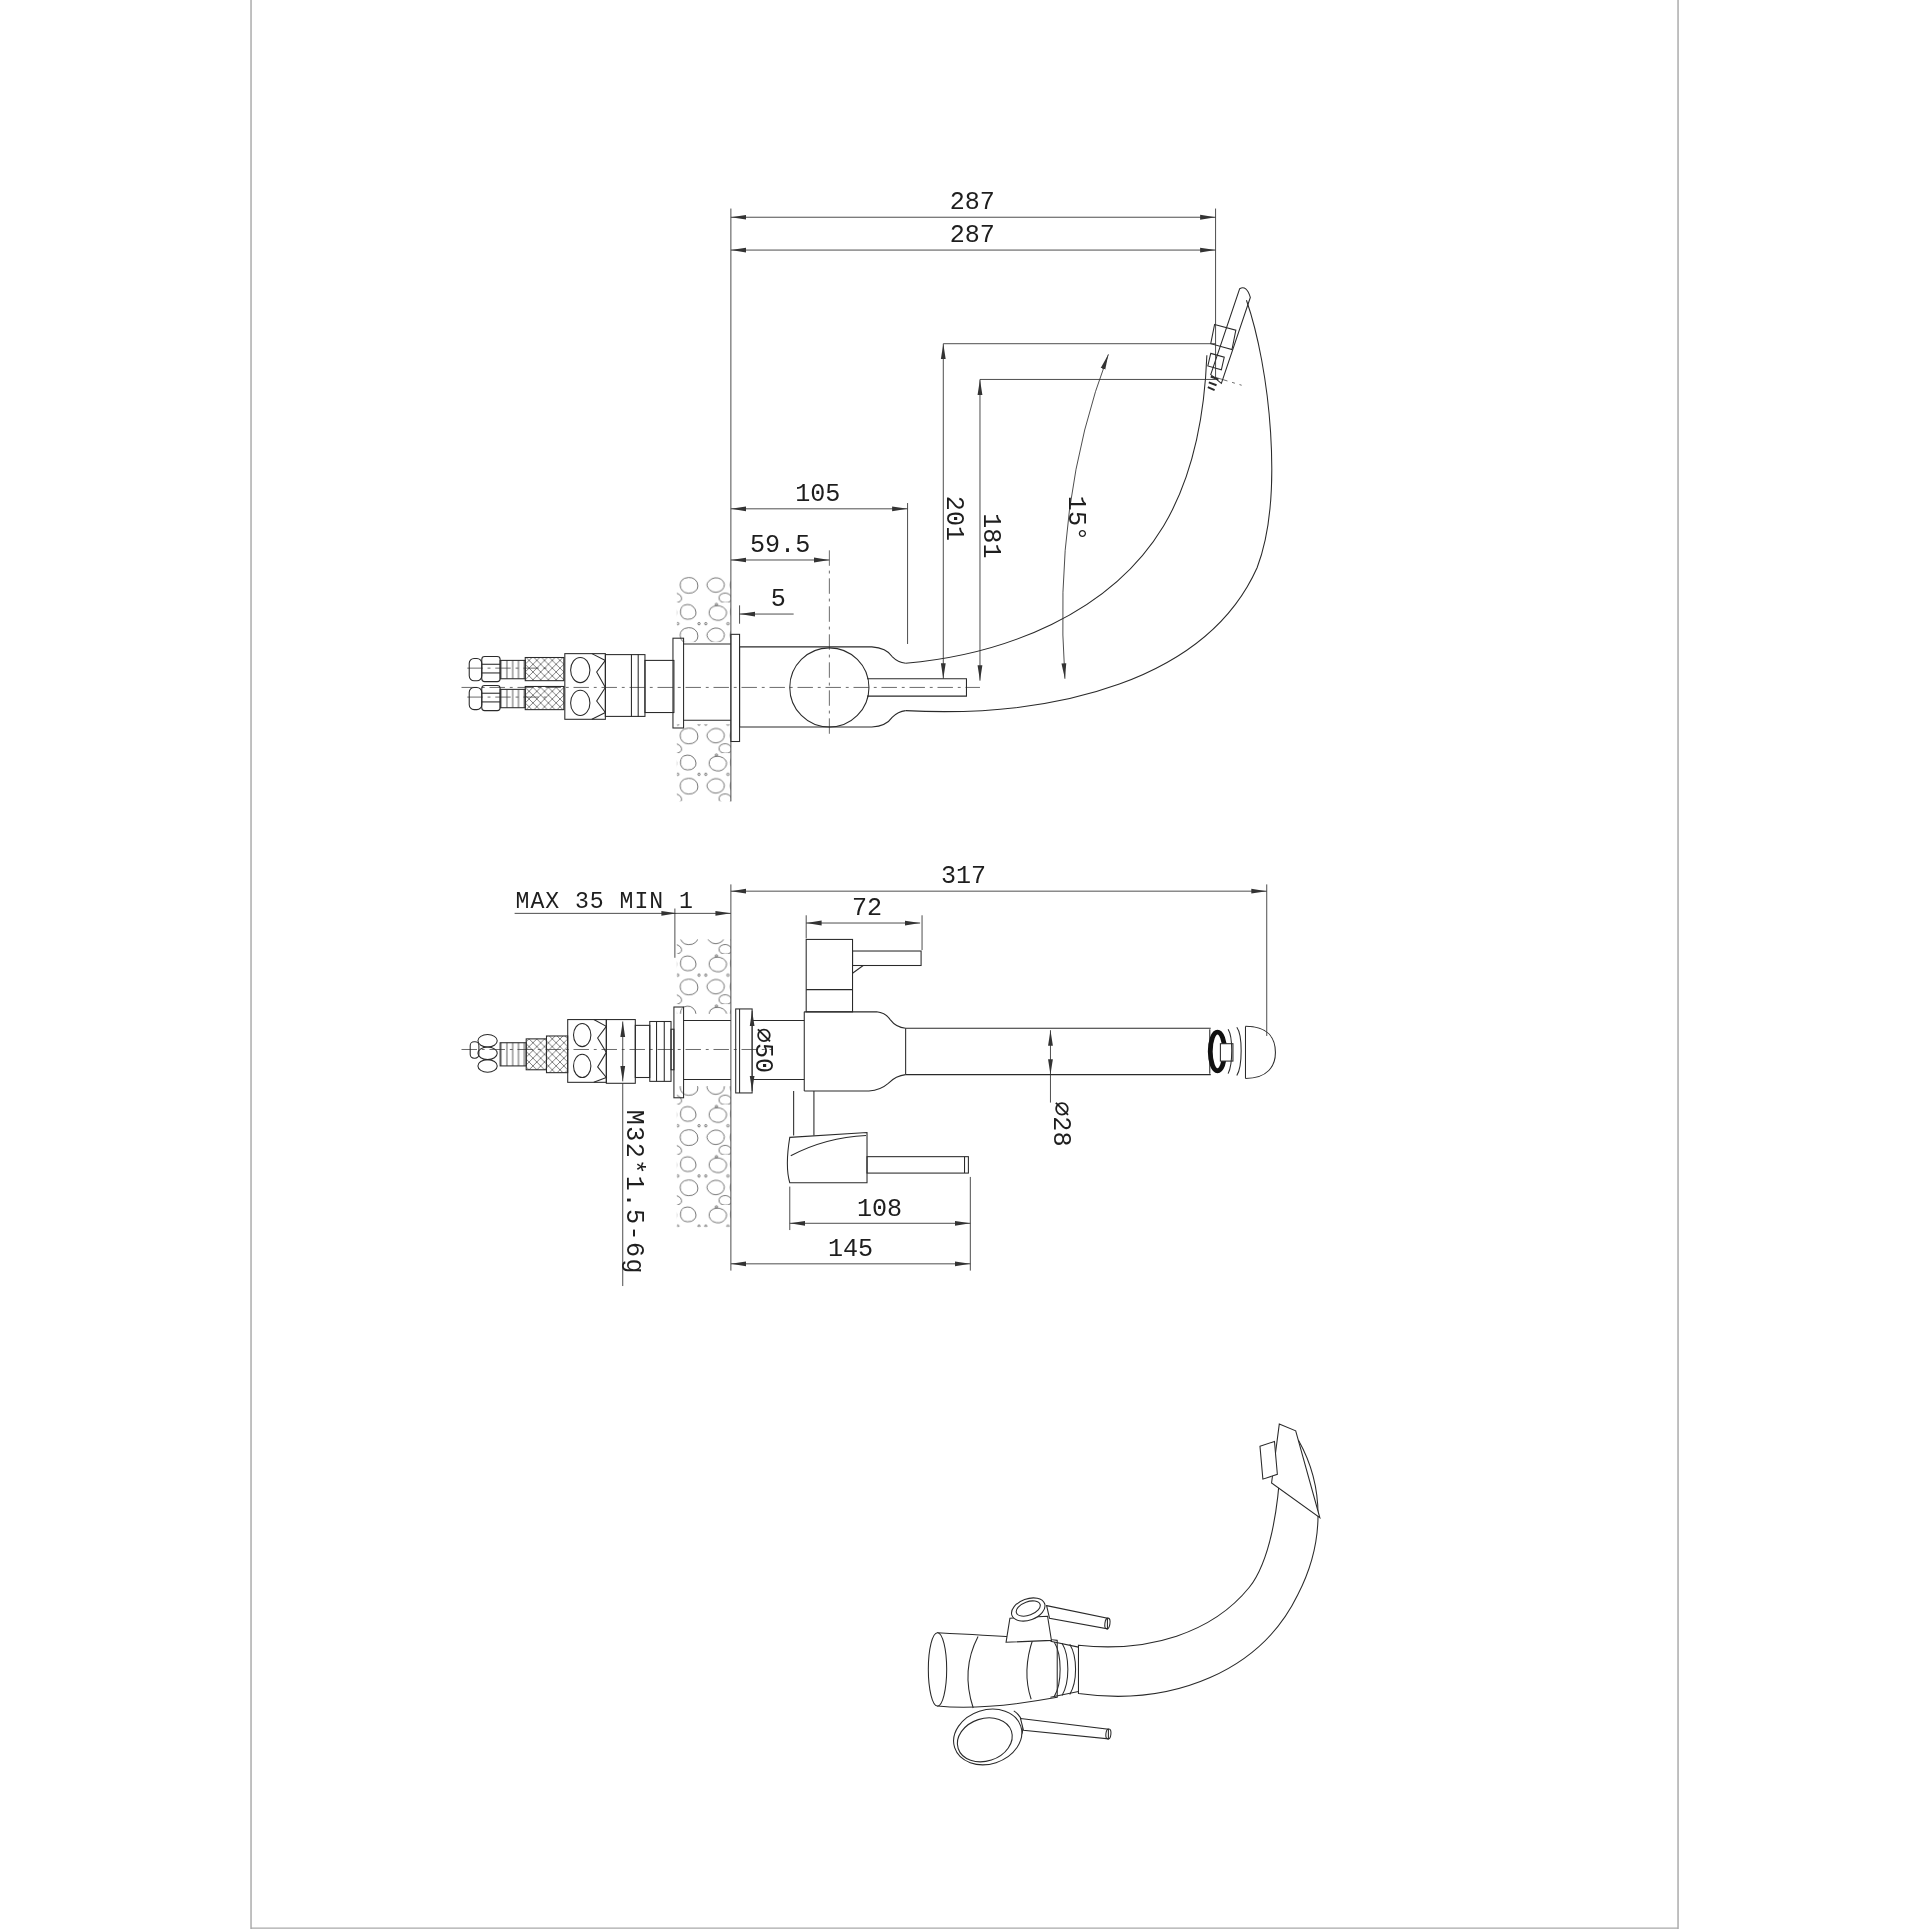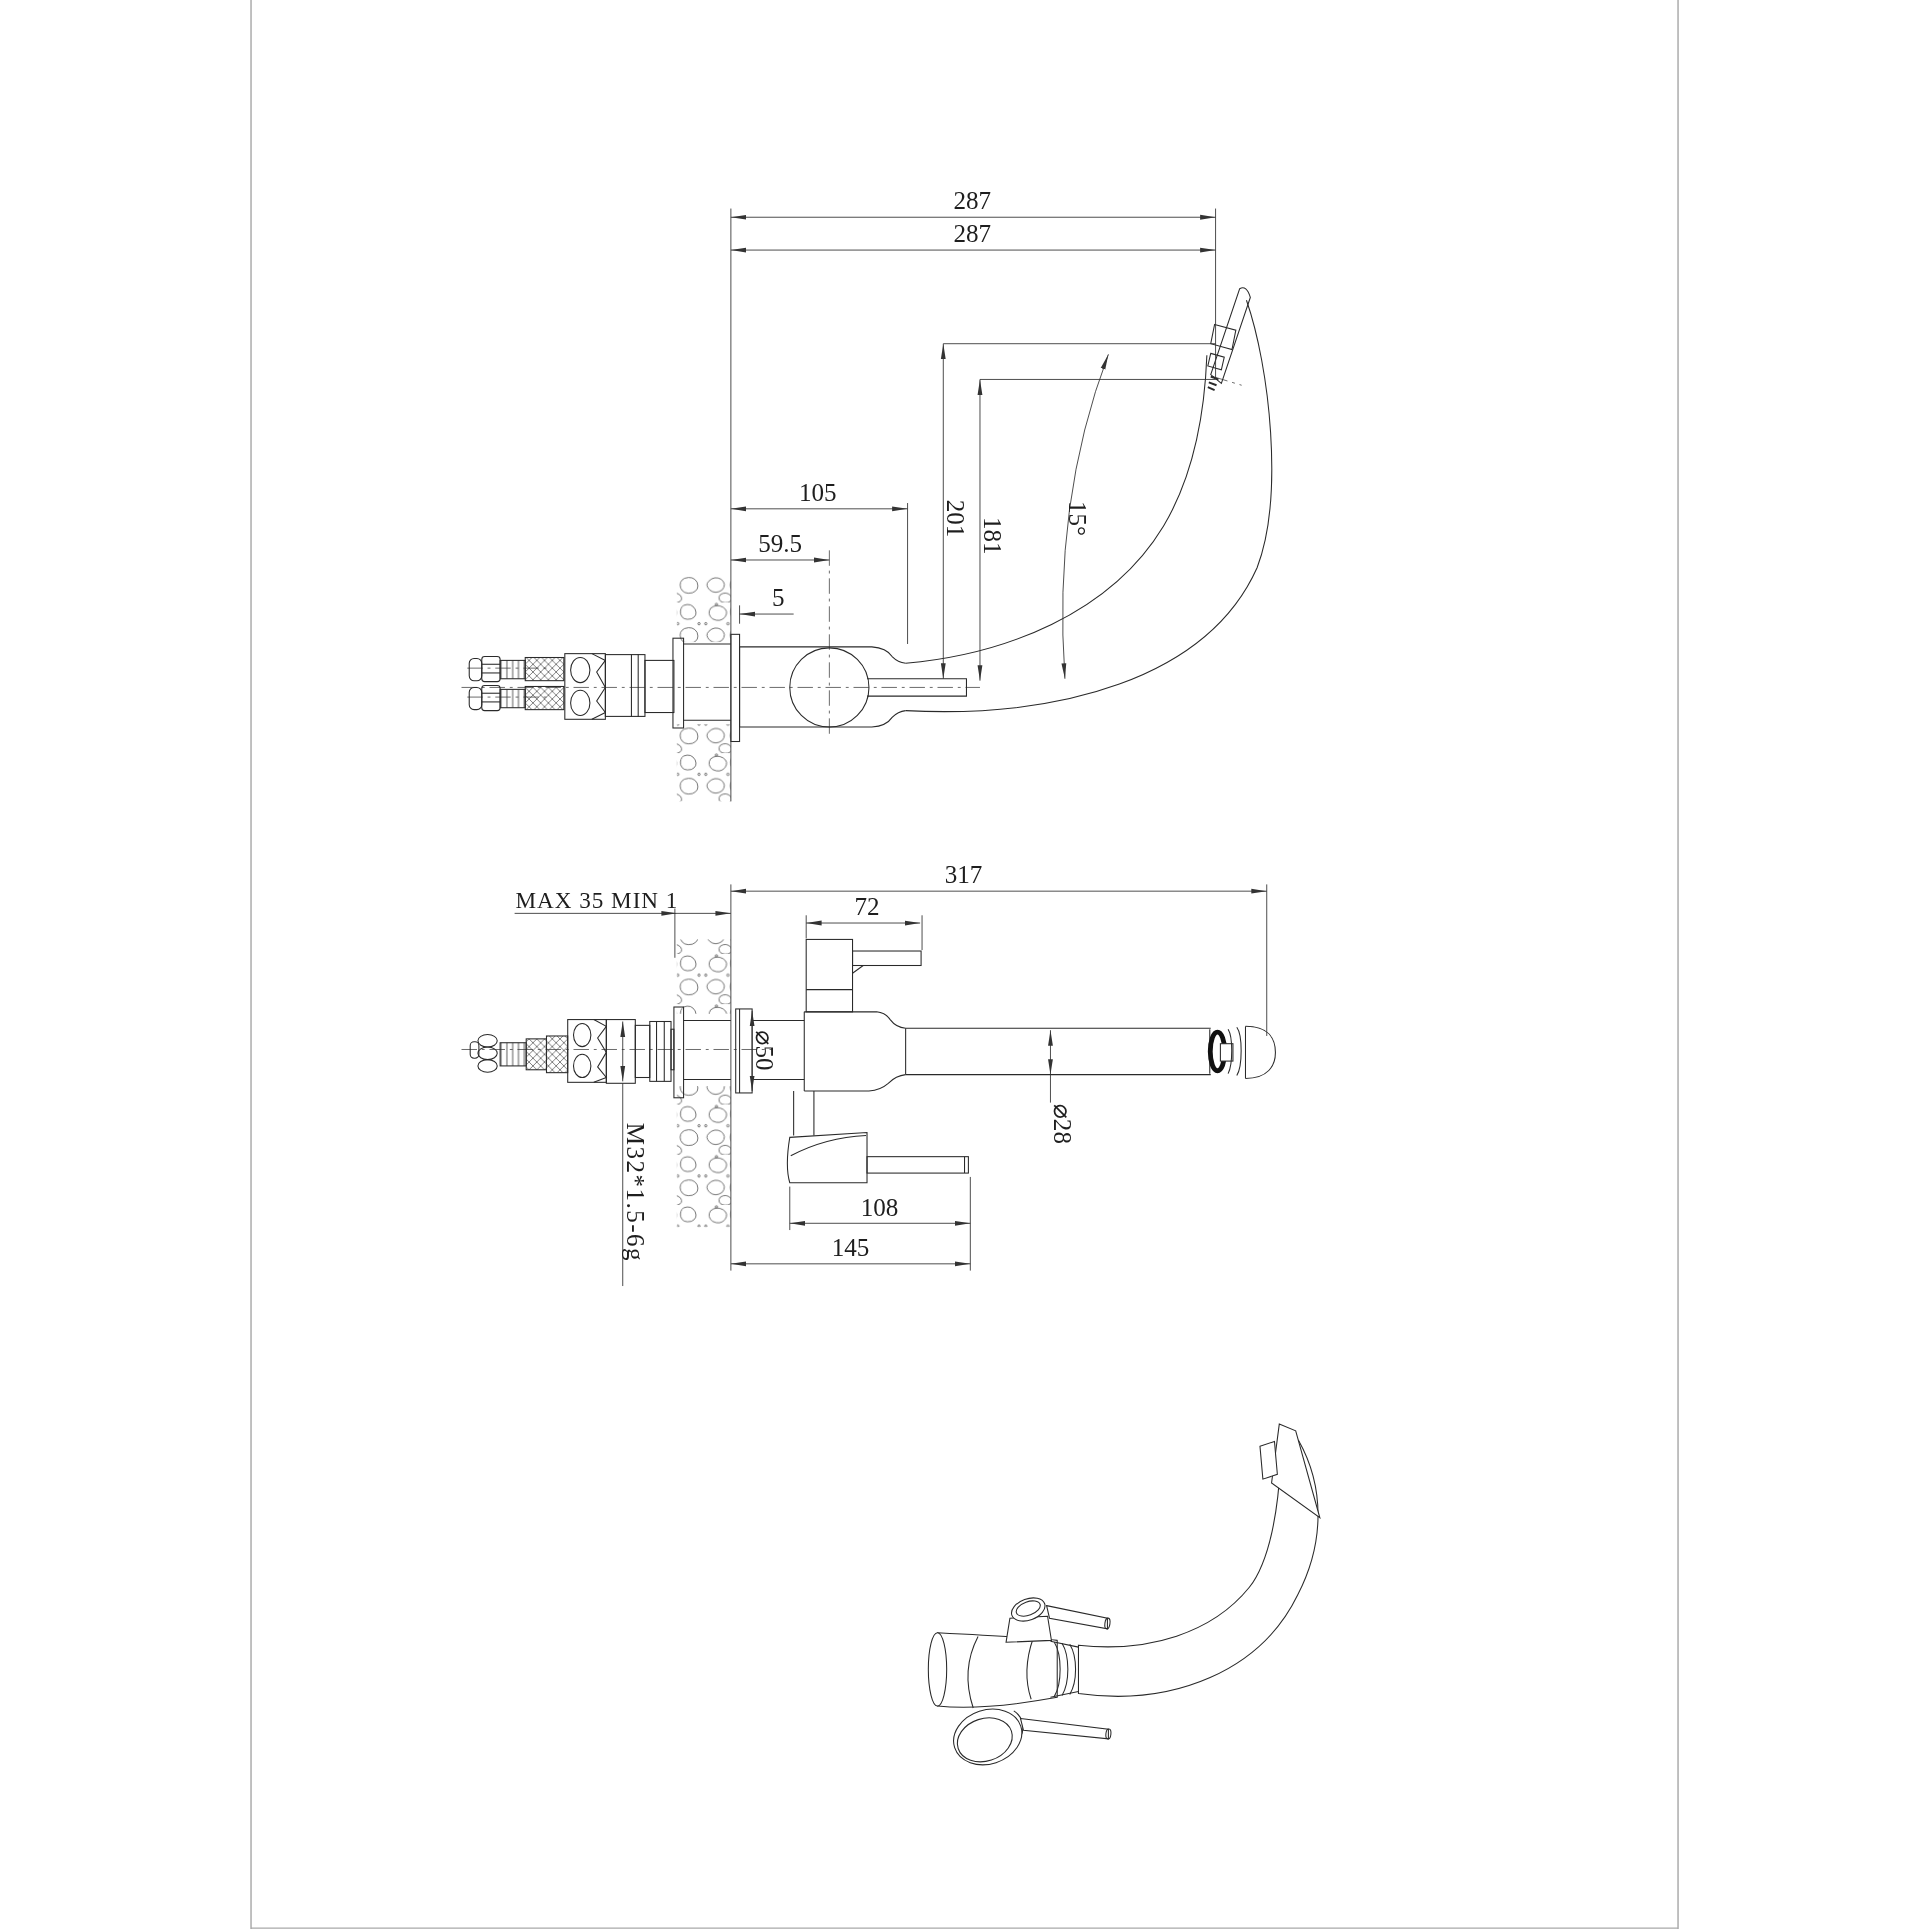--- a/index.html
+++ b/index.html
@@ -1,17 +1,17 @@
 <!DOCTYPE html>
 <html><head>
 <meta charset="utf-8">
 <style>
   html,body{margin:0;padding:0;background:#fff;}
   .sheet{position:relative;width:1931px;height:1931px;background:var(--paper,#fff);overflow:hidden;
-         font-family:Liberation Serif, serif;}
+         font-family:Liberation Mono, monospace;}
   svg{position:absolute;left:0;top:0;}
   text{fill:#1e1e1e;}
   .dimtxt{font-size:26px;}
   .notetxt{font-size:24px;letter-spacing:1px;}
   .threadtxt{font-size:26px;letter-spacing:1.5px;}
 </style>
 </head>
 <body>
 
 <div class="sheet" style="--paper: #ffffff;">

